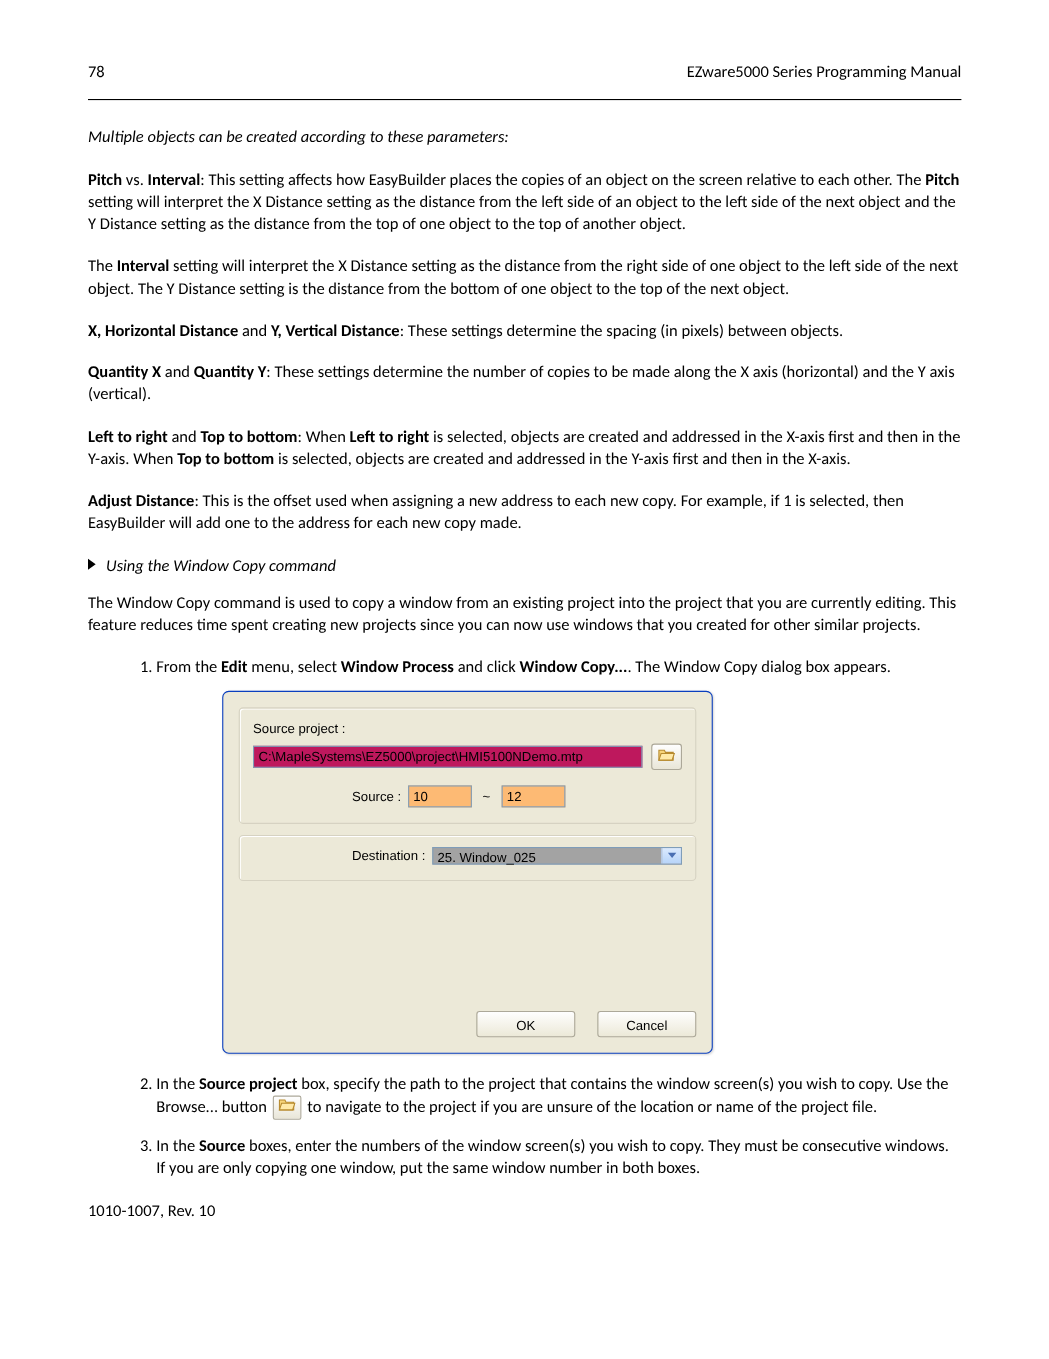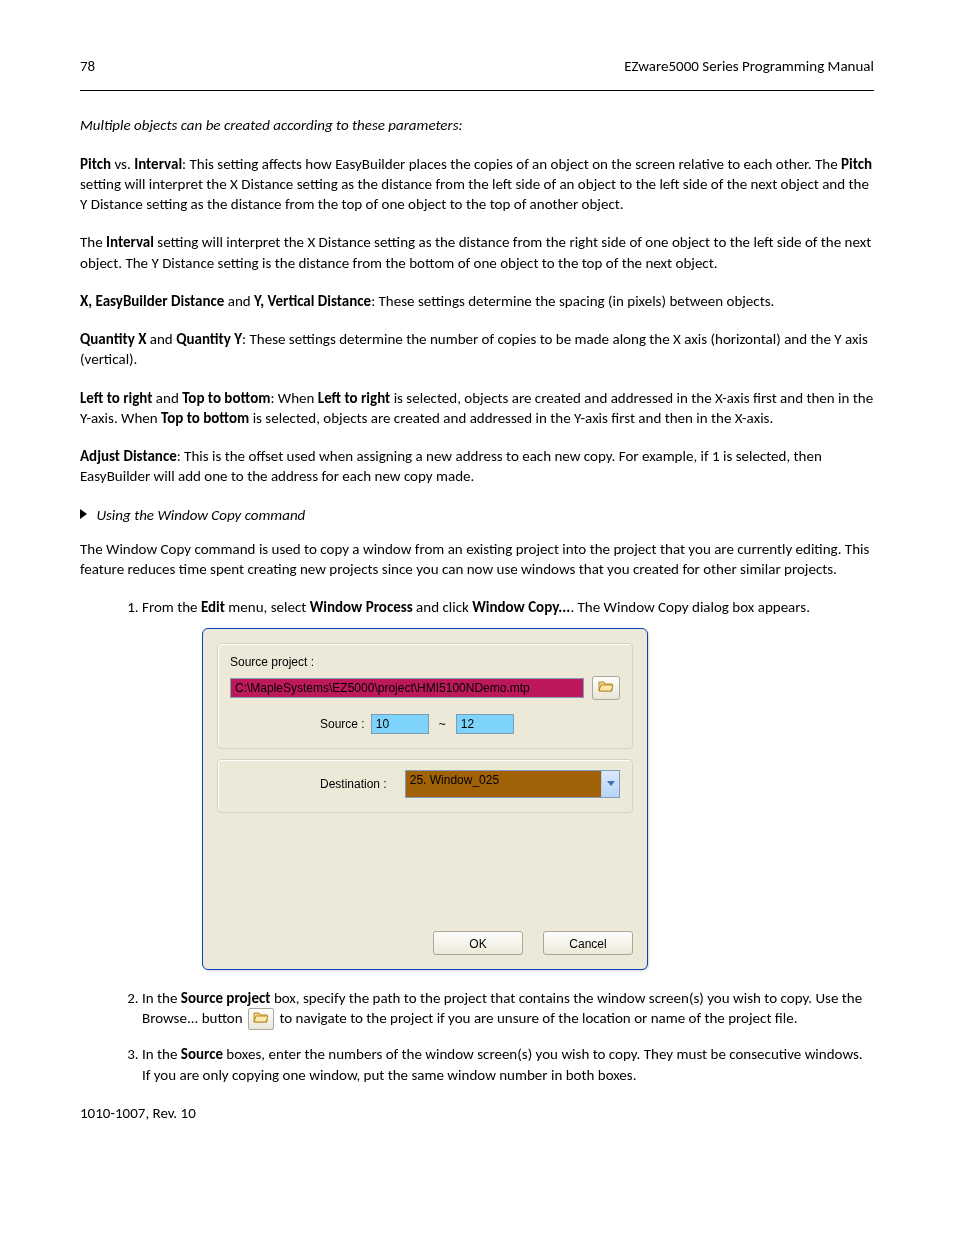--- a/index.html
+++ b/index.html
@@ -119,39 +119,38 @@
     align-items: center;
     justify-content: flex-start;
     margin-top: 14px;
     padding-left: 90px;
   }
   .source-row .lbl { margin-right: 6px; }
   .small-input {
     width: 58px;
     height: 20px;
     border: 1px solid #7f9db9;
-    background: #7dd3fc;
+    background: #fdba74;
     padding: 0 4px;
     font: inherit;
     box-sizing: border-box;
   }
   .tilde { margin: 0 10px; }
   .dest-row {
     display: flex;
     align-items: center;
     padding-left: 90px;
-    gap: 12px;
   }
   .dest-row .lbl { margin-right: 6px; }
   .combo {
     flex: 1;
     display: flex;
-    height: 28px;
+    height: 16px;
     border: 1px solid #7f9db9;
-    background: #a16207;
+    background: #a3a3a3;
     box-sizing: border-box;
   }
   .combo .combo-text {
     flex: 1;
     padding: 0 4px;
     line-height: 18px;
   }
   .combo .combo-arrow {
     width: 17px;
     background: linear-gradient(to bottom, #dbeafe, #b7d4f9);
@@ -204,21 +203,21 @@
 
 <p class="para">
   <b>Pitch</b><span> vs. </span><b>Interval</b><span>: This setting affects how EasyBuilder places the copies of an object on the screen relative to each other. The </span><b>Pitch</b><span> setting will interpret the X Distance setting as the distance from the left side of an object to the left side of the next object and the Y Distance setting as the distance from the top of one object to the top of another object.</span>
 </p>
 
 <p class="para">
   <span>The </span><b>Interval</b><span> setting will interpret the X Distance setting as the distance from the right side of one object to the left side of the next object. The Y Distance setting is the distance from the bottom of one object to the top of the next object.</span>
 </p>
 
 <p class="para">
-  <b>X, EasyBuilder Distance</b><span> and </span><b>Y, Vertical Distance</b><span>: These settings determine the spacing (in pixels) between objects.</span>
+  <b>X, Horizontal Distance</b><span> and </span><b>Y, Vertical Distance</b><span>: These settings determine the spacing (in pixels) between objects.</span>
 </p>
 
 <p class="para">
   <b>Quantity X</b><span> and </span><b>Quantity Y</b><span>: These settings determine the number of copies to be made along the X axis (horizontal) and the Y axis (vertical).</span>
 </p>
 
 <p class="para">
   <b>Left to right</b><span> and </span><b>Top to bottom</b><span>: When </span><b>Left to right</b><span> is selected, objects are created and addressed in the X-axis first and then in the Y-axis. When </span><b>Top to bottom</b><span> is selected, objects are created and addressed in the Y-axis first and then in the X-axis.</span>
 </p>
 

